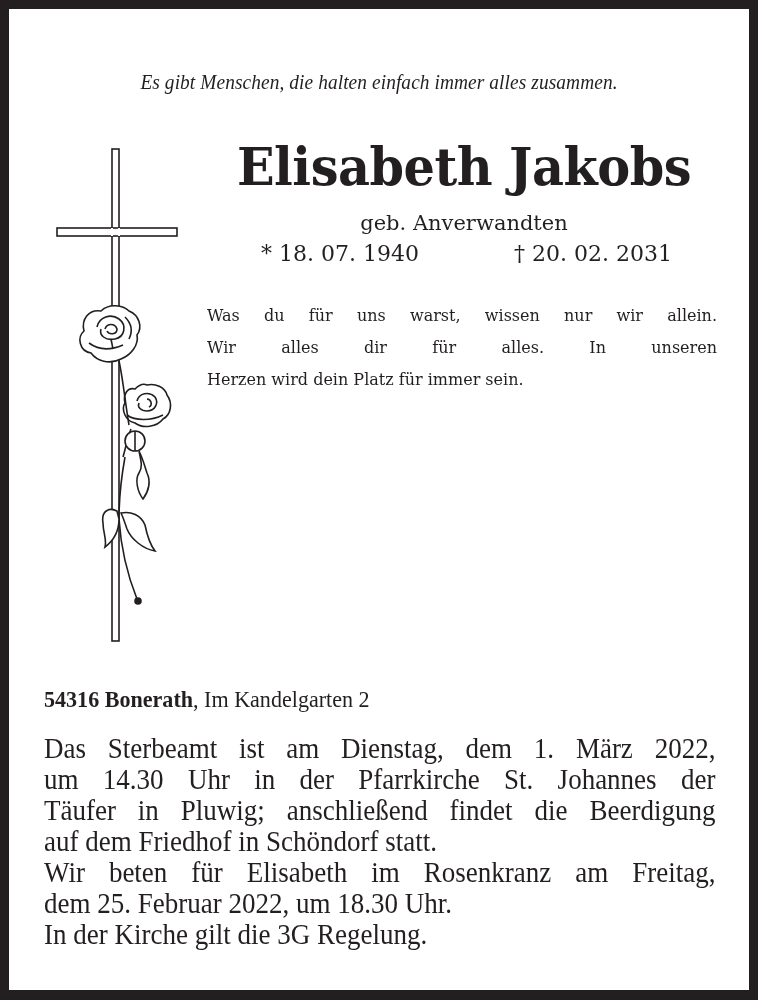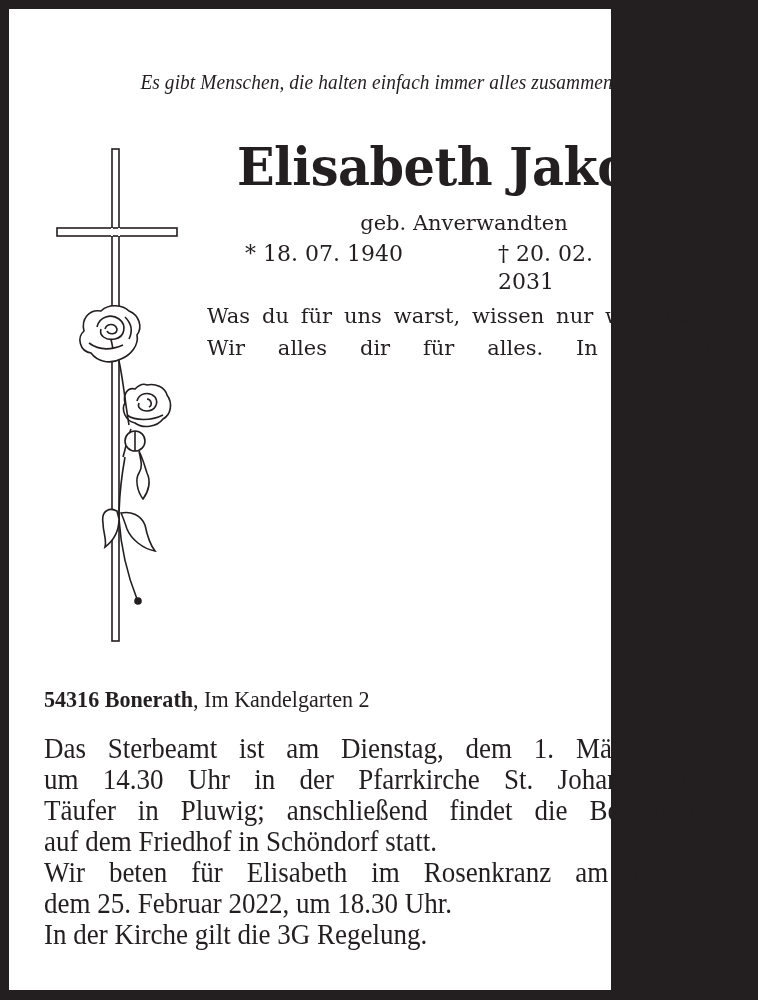--- a/index.html
+++ b/index.html
@@ -3,45 +3,45 @@
 <meta charset="utf-8">
 <style>
   html, body { margin: 0; padding: 0; }
   body {
     width: 758px; height: 1000px; background: #231f20;
     position: relative; overflow: hidden;
     font-family: "DejaVu Serif", "Liberation Serif", serif;
     color: #231f20;
   }
   .page {
-    position: absolute; left: 9px; top: 9px; width: 602px; height: 981px;
+    position: absolute; left: 9px; top: 9px; width: 740px; height: 981px;
     background: #ffffff;
   }
   .motto {
     position: absolute; left: 0; top: 60px; width: 740px; text-align: center;
     font-family: "Liberation Serif", serif; font-style: italic;
     font-size: 22px; letter-spacing: 0.1px; transform: scaleX(0.88); transform-origin: center;
   }
   .name {
     position: absolute; left: 195px; top: 128px; width: 520px; text-align: center;
     font-family: "DejaVu Serif", serif; font-weight: bold; font-size: 52px;
     line-height: 60px; letter-spacing: -0.5px; transform: scaleX(0.95); transform-origin: center;
   }
   .maiden {
     position: absolute; left: 195px; top: 201px; width: 520px; text-align: center;
     font-family: "DejaVu Serif", serif; font-size: 21px; line-height: 26px;
   }
   .dates {
-    position: absolute; top: 231px; font-family: "DejaVu Serif", serif; font-size: 22px; line-height: 28px;
+    position: absolute; top: 231px; font-family: "DejaVu Serif", serif; font-size: 22px; line-height: 28px; margin-left: 16px;
   }
   .born { left: 236px; }
   .died { left: 489px; }
   .poem {
     position: absolute; left: 198px; top: 291px; width: 510px;
-    font-family: "DejaVu Serif", serif; font-size: 21px; line-height: 32px;
+    font-family: "DejaVu Serif", serif; font-size: 16px; line-height: 32px;
     text-align: justify;
   }
   .poem .line { display: block; text-align: justify; text-align-last: justify; white-space: nowrap; }
   .poem .line.last { text-align-last: left; }
   .mourners {
     position: absolute; left: 384px; top: 424px; width: 340px;
     font-family: "DejaVu Serif", serif; font-size: 21px; line-height: 31.5px;
   }
   .mourners .row { display: block; white-space: nowrap; transform: scaleX(0.93); transform-origin: left; }
   .address {
@@ -109,20 +109,21 @@
   </svg>
 
   <div class="name">Elisabeth Jakobs</div>
   <div class="maiden">geb. Anverwandten</div>
   <div class="dates born">* 18. 07. 1940</div>
   <div class="dates died">† 20. 02. 2031</div>
 
   <div class="poem">
     <span class="line">Was du für uns warst, wissen nur wir allein.</span>
     <span class="line">Wir alles dir für alles. In unseren</span>
+    <span class="line last">Herzen wird dein Platz für immer sein.</span>
   </div>
 
 
   <div class="address"><b>54316 Bonerath</b><span>, Im Kandelgarten 2</span></div>
 
   <div class="service">
     <span class="line">Das Sterbeamt ist am Dienstag, dem 1. März 2022,</span>
     <span class="line">um 14.30 Uhr in der Pfarrkirche St. Johannes der</span>
     <span class="line">Täufer in Pluwig; anschließend findet die Beerdigung</span>
     <span class="line left">auf dem Friedhof in Schöndorf statt.</span>

